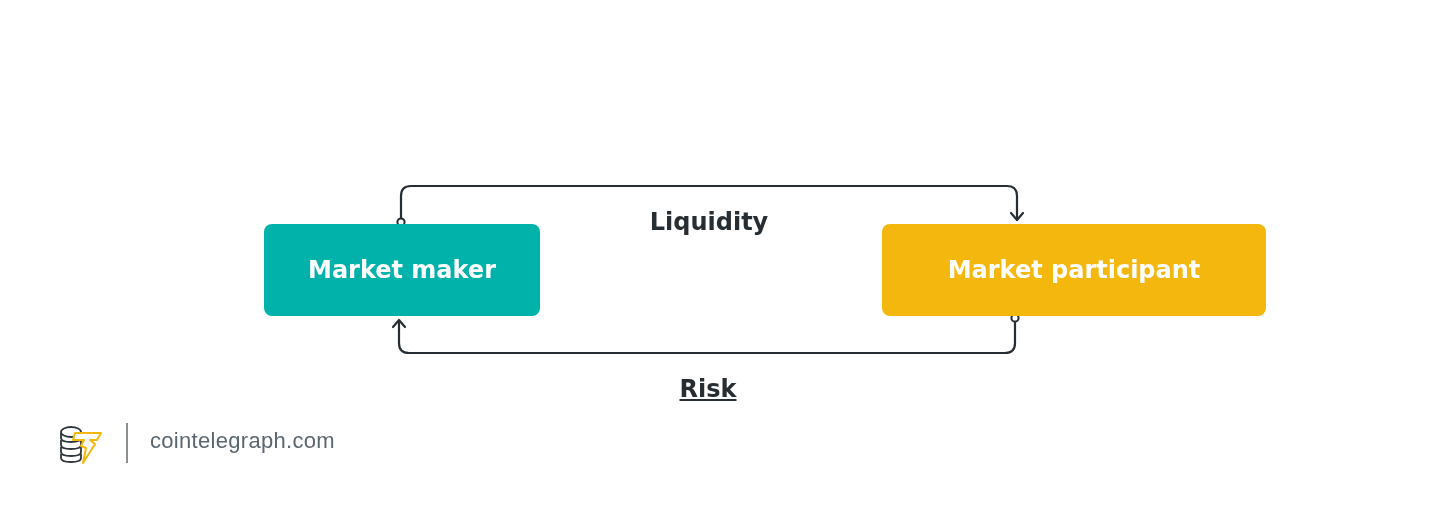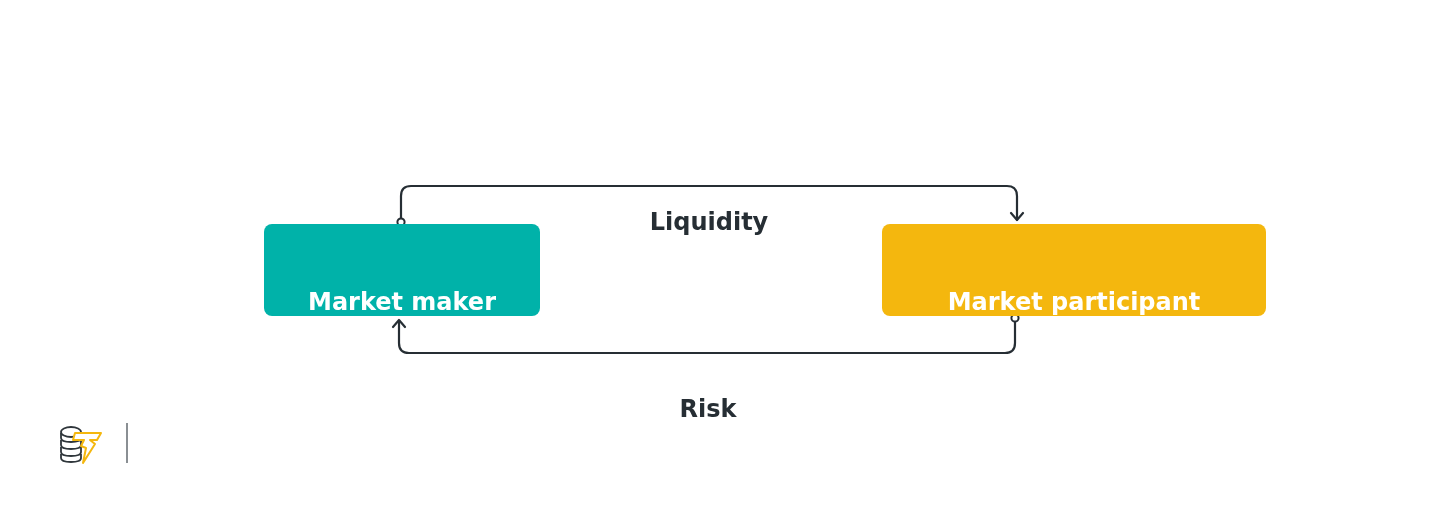--- a/index.html
+++ b/index.html
@@ -29,21 +29,21 @@
     .diagram-svg {
       position: absolute;
       left: 0;
       top: 0;
       width: 1450px;
       height: 523px;
     }
     .node {
       position: absolute;
       display: flex;
-      align-items: flex-end;
+      align-items: center;
       justify-content: center;
       border-radius: 8px;
       color: #ffffff;
       font-weight: bold;
       font-size: 24px;
       white-space: nowrap;
     }
     .node-maker {
       left: 264px;
       top: 224px;
@@ -68,21 +68,22 @@
       line-height: 30px;
       transform: translateX(-50%);
       margin-top: 36px;
     }
     .label-liquidity {
       left: 709px;
       top: 171px;
     }
     .label-risk {
       left: 708px;
-      top: 358px;
+      top: 338px;
+      text-decoration: underline;
     }
     .footer-logo {
       position: absolute;
       left: 57px;
       top: 420px;
       width: 50px;
       height: 46px;
     }
     .footer-divider {
       position: absolute;
@@ -139,13 +140,14 @@
       <path d="M4 20 L4 25 Q4 29 14 29 Q24 29 24 25 L24 20"></path>
       <path d="M4 13 L4 18 Q4 22 14 22 Q24 22 24 18 L24 13"></path>
       <ellipse cx="14" cy="12" rx="10" ry="5"></ellipse>
     </g>
 
     <path d="M18 13 L44 13 L40 20 L33 20 L38 24 L26 43 L29 28 L24 26 L27 20 L16 20 Z" fill="#ffffff" stroke="#f4b70e" stroke-width="2" stroke-linejoin="round"></path>
   </svg>
 
   <div class="footer-divider"></div>
 
+  <div class="footer-text">cointelegraph.com</div>
 </div>
 
 </body></html>

